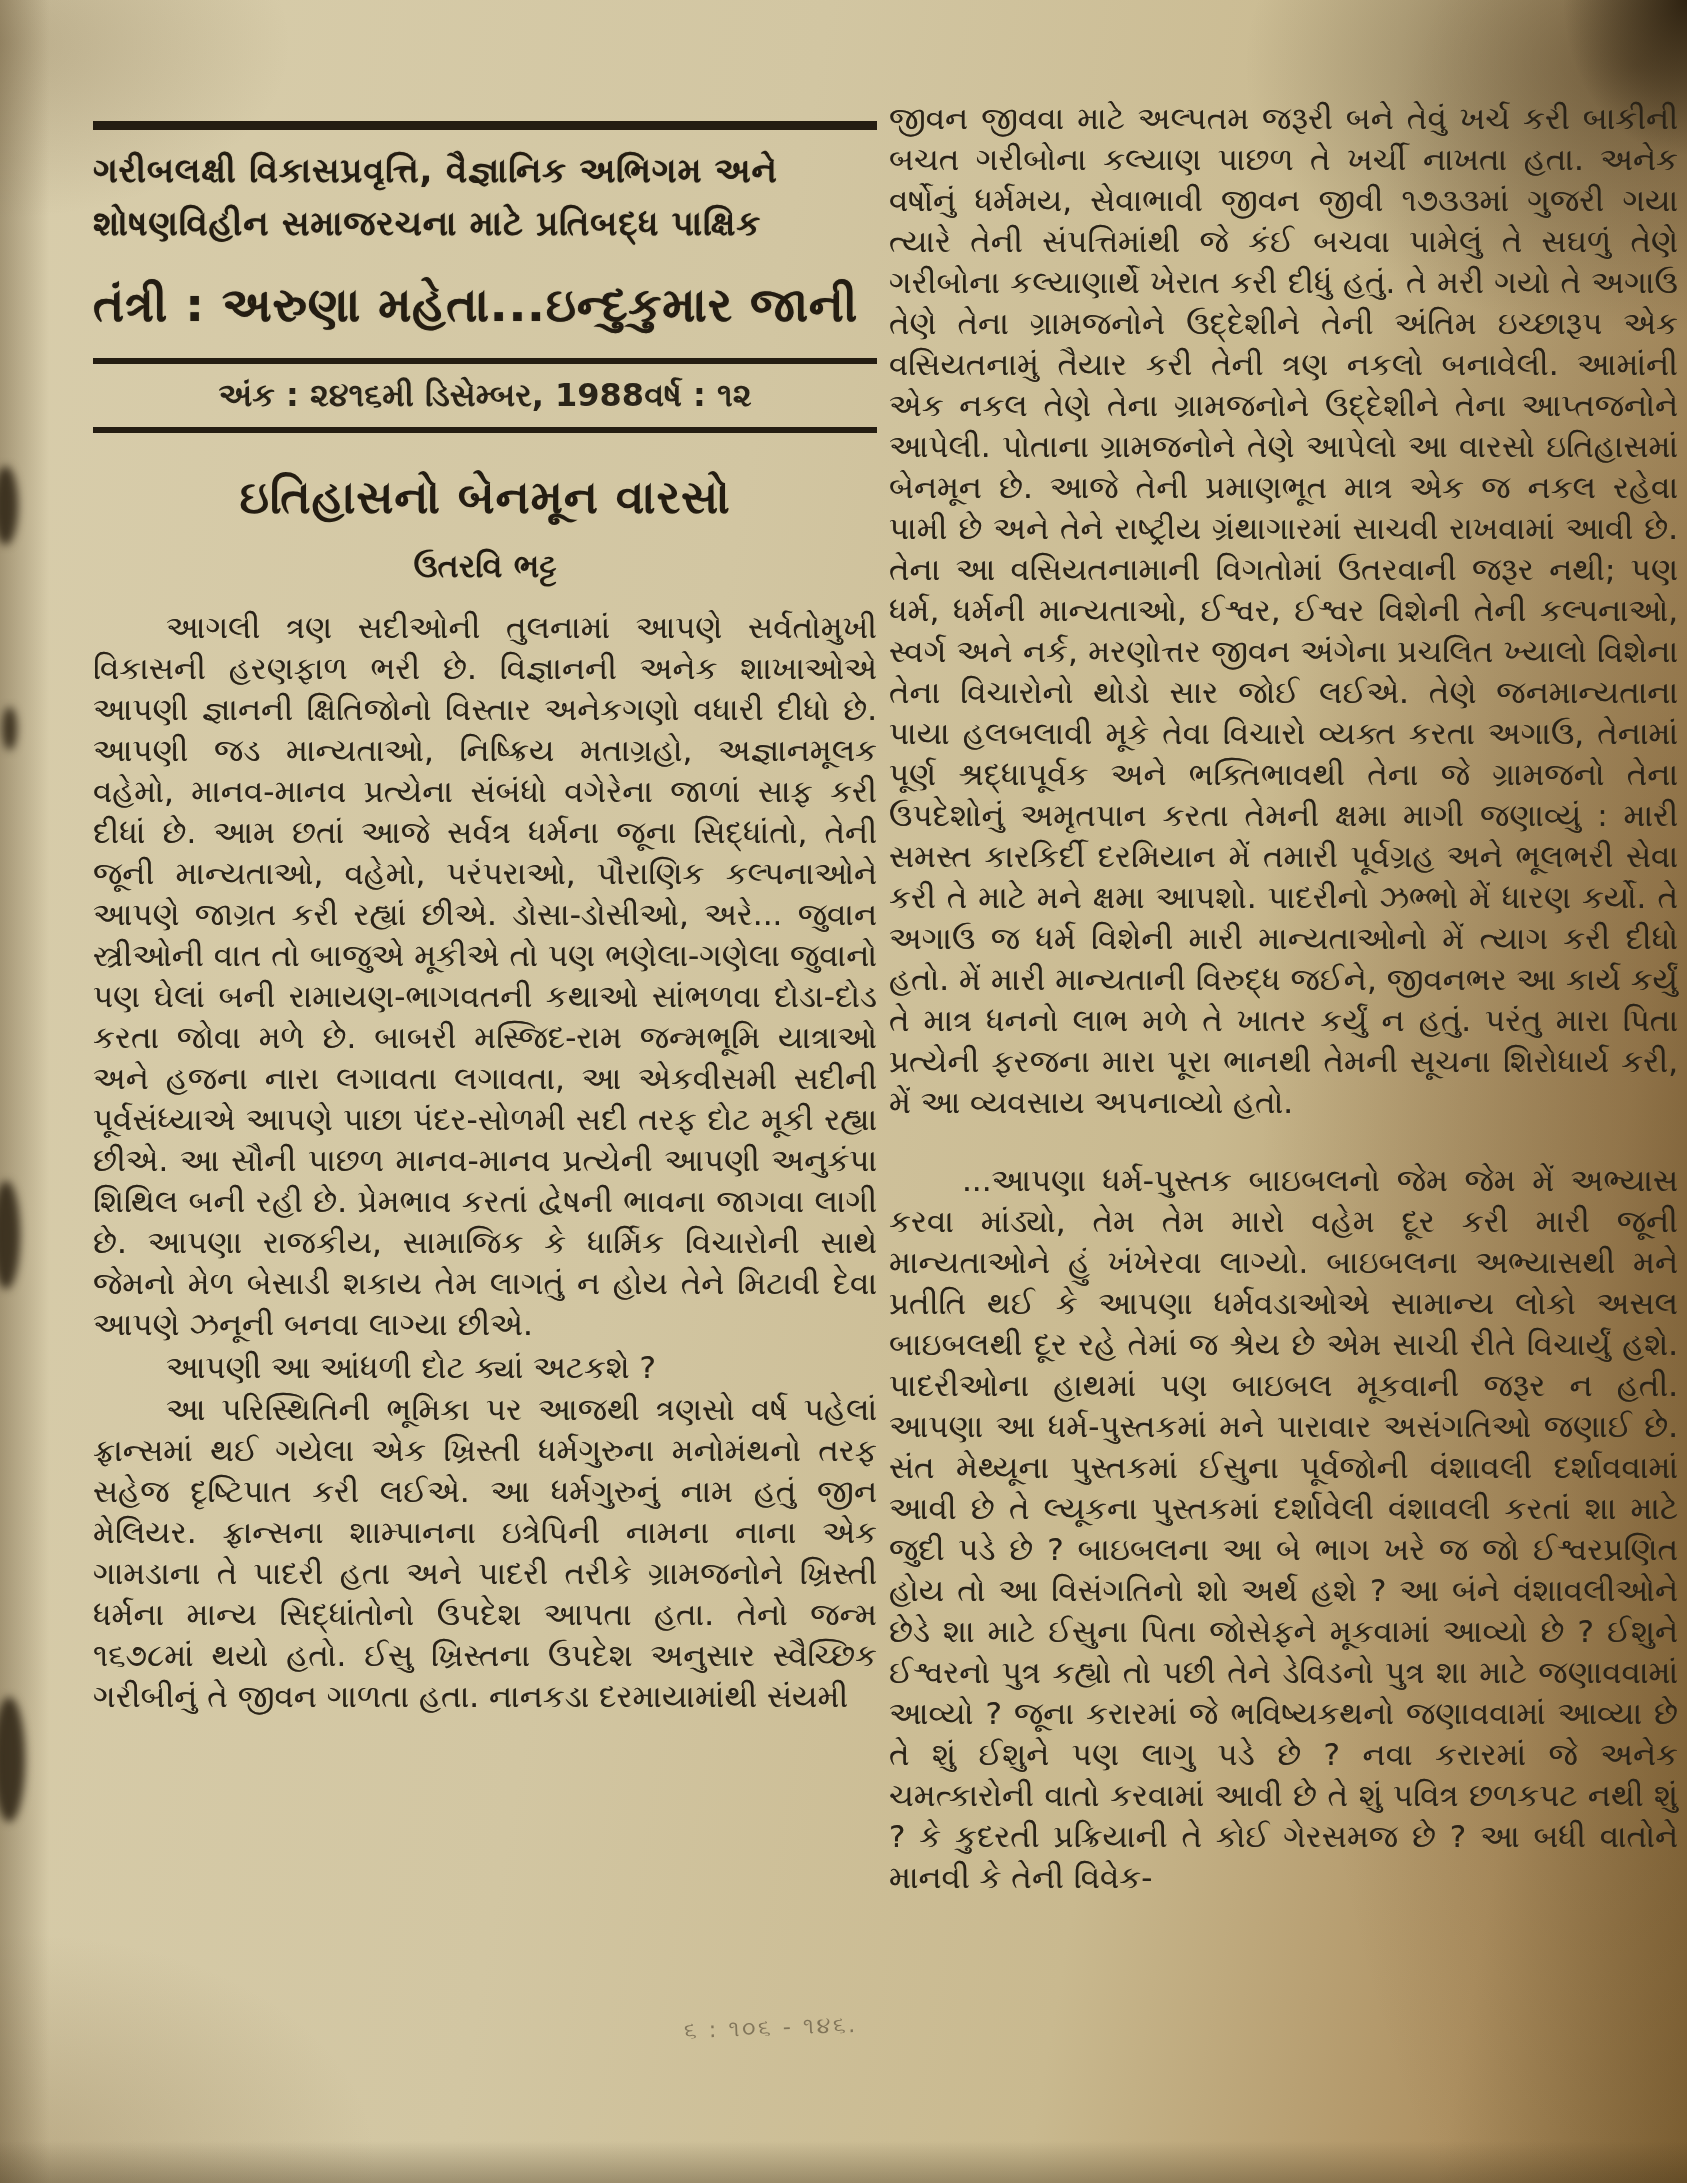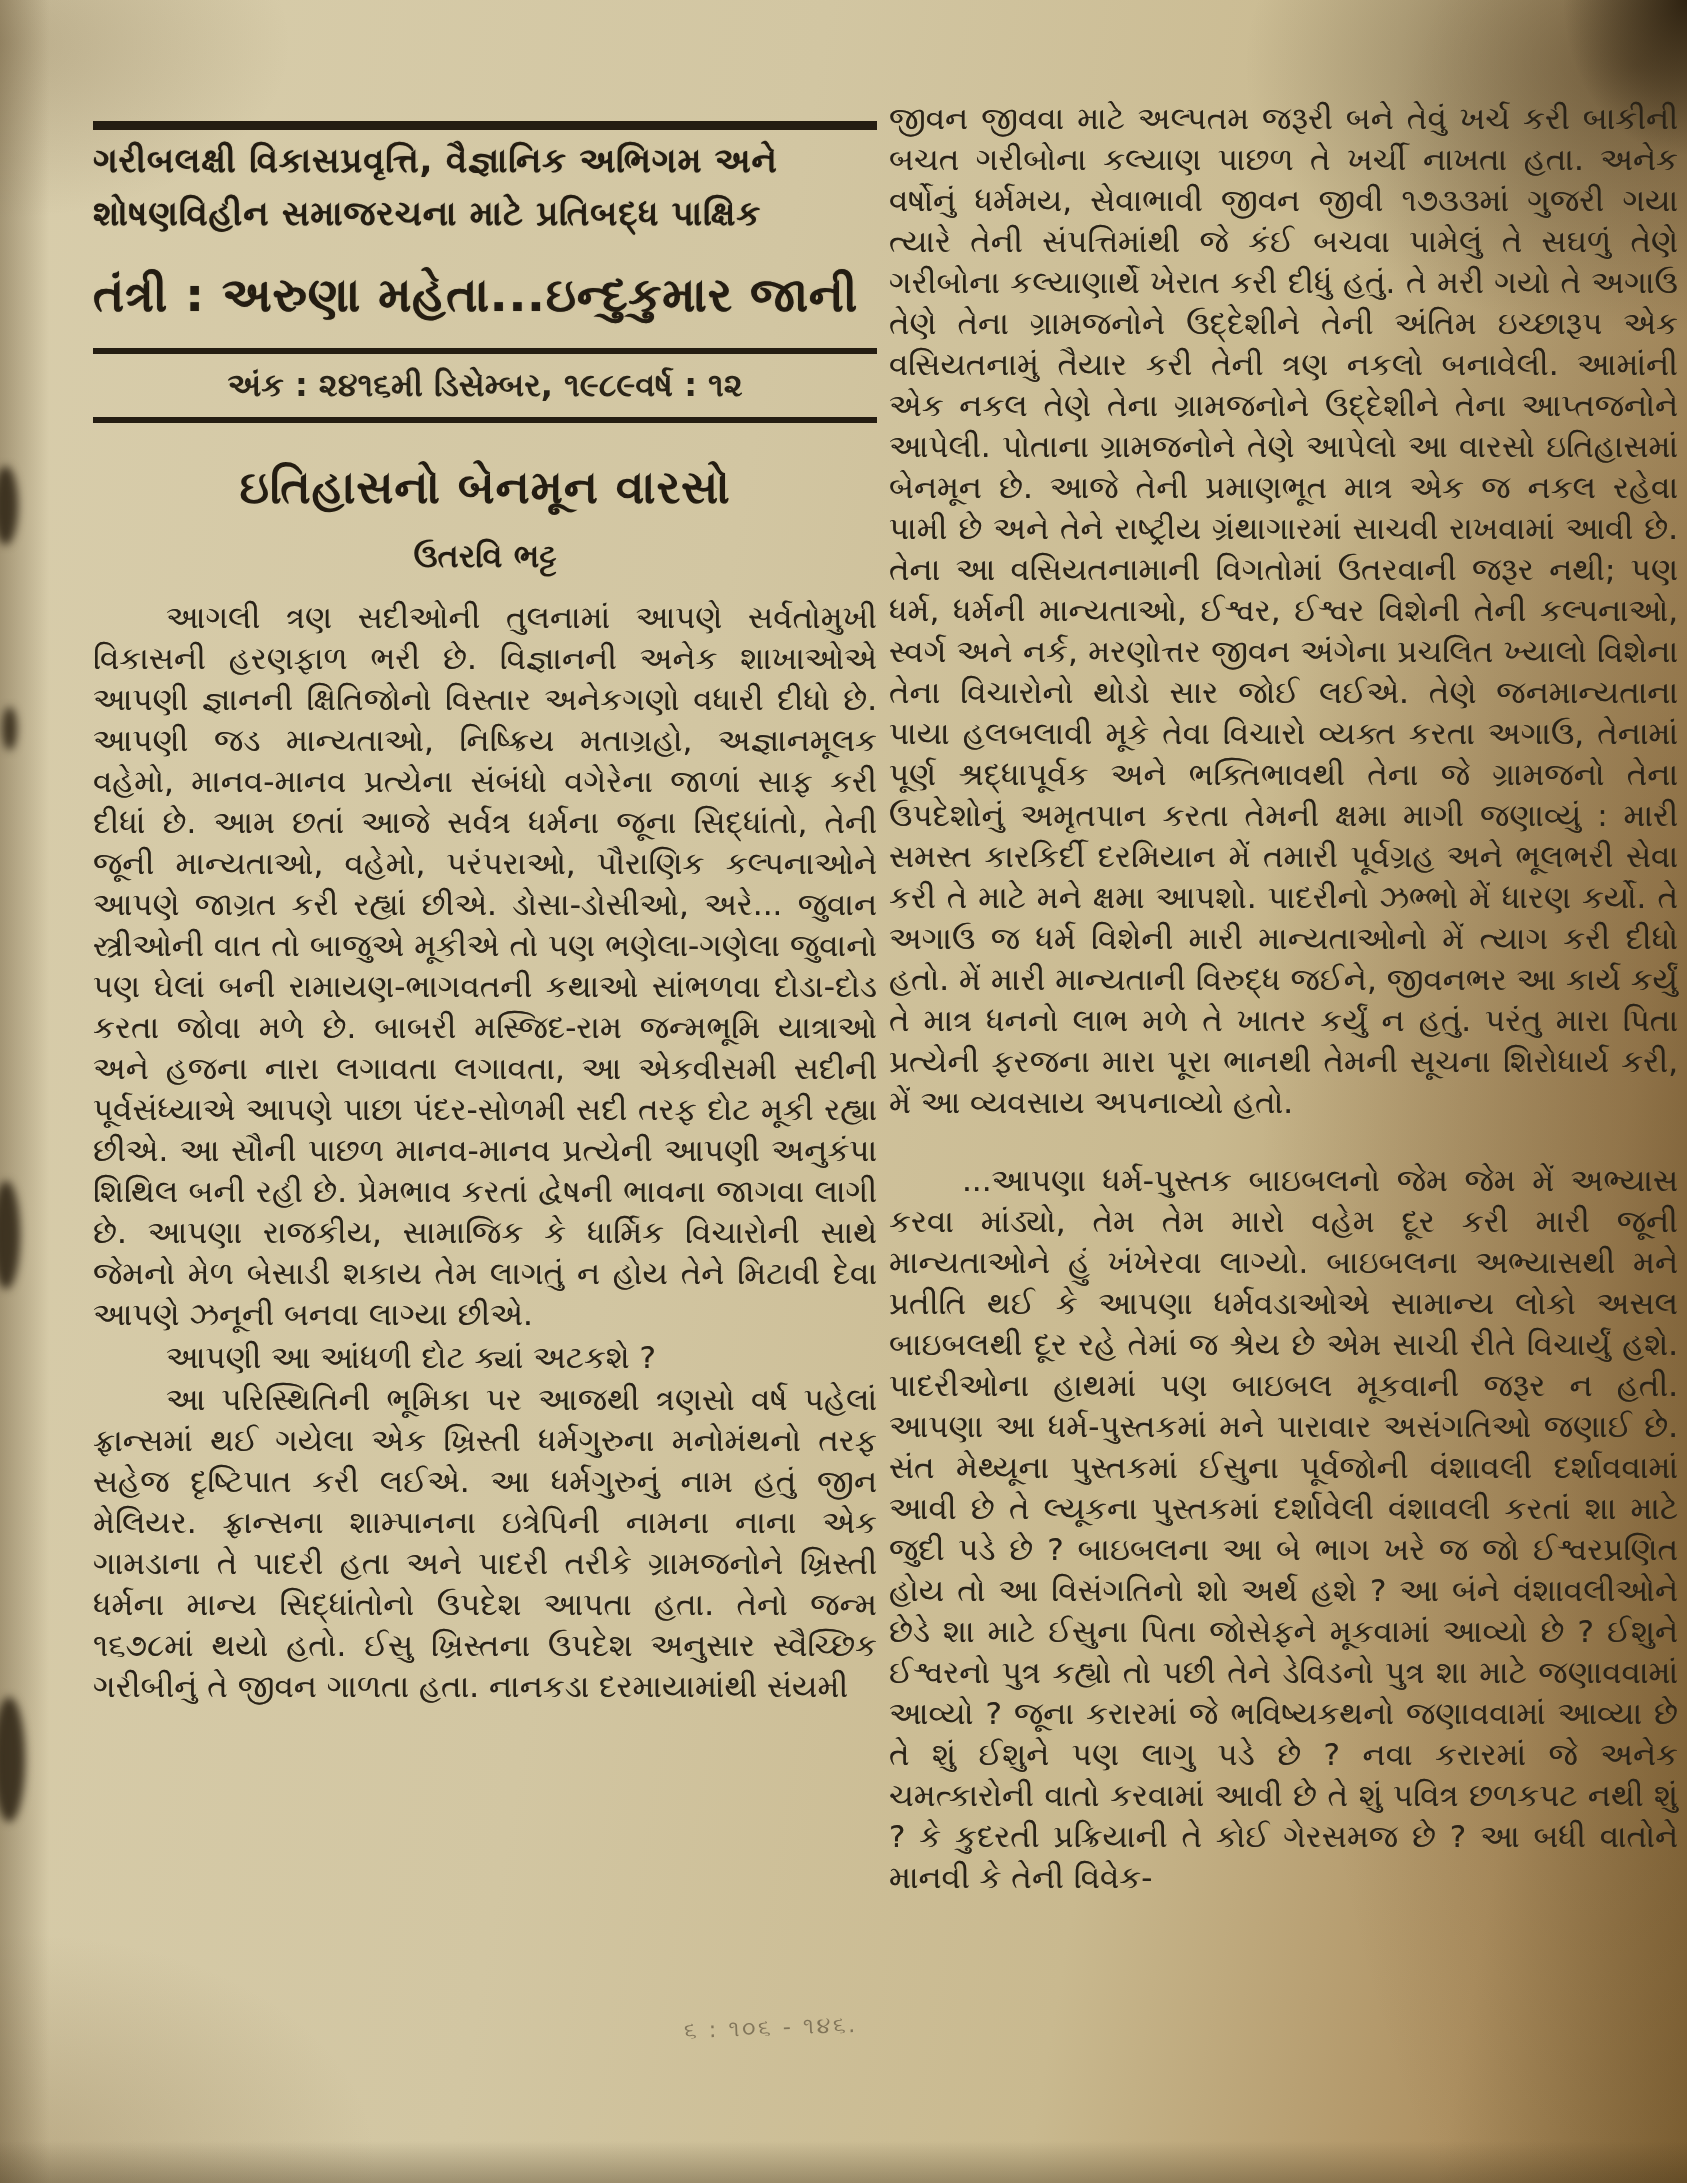--- a/index.html
+++ b/index.html
@@ -22,21 +22,21 @@
   .tear{position:absolute;background:rgba(38,28,14,.82);border-radius:50%;filter:blur(4.2px);}
   .corner-shadow{position:absolute;right:0;top:0;width:125px;height:158px;
     background:radial-gradient(ellipse at 100% 0%, rgba(32,22,8,.85), transparent 70%);}
   .bottom-shade{position:absolute;left:0;bottom:0;width:100%;height:42px;
     background:linear-gradient(0deg,rgba(60,45,20,.35),transparent);}
 
   .col-left{position:absolute;left:93px;top:121px;width:784px;}
   .col-right{position:absolute;left:889px;top:98px;width:789px;}
 
   .rule-top{border-top:9.2px solid #241d12;width:100%;}
-  .tagline{margin-top:4px;font-size:34px;line-height:1.55;font-weight:bold;
+  .tagline{margin-top:14px;font-size:34px;line-height:1.55;font-weight:bold;
     letter-spacing:0.8px;color:#241d12;text-shadow:0 0 0.8px rgba(36,29,18,.6);}
   .masthead-title{margin-top:15px;text-align:center;font-weight:bold;
     font-size:156px;line-height:1.15;color:#c2372a;letter-spacing:5px;
     text-shadow:1.7px 1.7px 0 rgba(150,40,25,.35);}
   .editors{margin-top:28px;font-size:47px;font-weight:bold;color:#241d12;
     letter-spacing:0.8px;text-shadow:0 0 0.8px rgba(36,29,18,.7);}
   .issuebar{margin-top:25px;border-top:6.7px solid #241d12;border-bottom:6.7px solid #241d12;
     padding:11.6px 6.7px 13.3px 6.7px;display:flex;justify-content:center;align-items:baseline;
     font-size:32px;font-weight:bold;}
   .article-title{margin-top:37px;text-align:center;font-size:46px;font-weight:bold;
@@ -73,21 +73,21 @@
     <div class="tagline">
       <div>ગરીબલક્ષી વિકાસપ્રવૃત્તિ, વૈજ્ઞાનિક અભિગમ અને</div>
       <div>શોષણવિહીન સમાજરચના માટે પ્રતિબદ્ધ પાક્ષિક</div>
     </div>
 
 
     <div class="editors">તંત્રી : અરુણા મહેતા...ઇન્દુકુમાર જાની</div>
 
     <div class="issuebar">
       <span>અંક : ૨૪</span>
-      <span>૧૬મી ડિસેમ્બર, ૧૯૮૯</span>
+      <span>૧૬મી ડિસેમ્બર, 1988</span>
       <span>વર્ષ : ૧૨</span>
     </div>
 
     <div class="article-title">ઇતિહાસનો બેનમૂન વારસો</div>
     <div class="article-author">ઉતરવિ ભટ્ટ</div>
 
     <div class="bodytext">
       <p class="para indent">આગલી ત્રણ સદીઓની તુલનામાં આપણે સર્વતોમુખી વિકાસની હરણફાળ ભરી છે. વિજ્ઞાનની અનેક શાખાઓએ આપણી જ્ઞાનની ક્ષિતિજોનો વિસ્તાર અનેકગણો વધારી દીધો છે. આપણી જડ માન્યતાઓ, નિષ્ક્રિય મતાગ્રહો, અજ્ઞાનમૂલક વહેમો, માનવ-માનવ પ્રત્યેના સંબંધો વગેરેના જાળાં સાફ કરી દીધાં છે. આમ છતાં આજે સર્વત્ર ધર્મના જૂના સિદ્ધાંતો, તેની જૂની માન્યતાઓ, વહેમો, પરંપરાઓ, પૌરાણિક કલ્પનાઓને આપણે જાગ્રત કરી રહ્યાં છીએ. ડોસા-ડોસીઓ, અરે... જુવાન સ્ત્રીઓની વાત તો બાજુએ મૂકીએ તો પણ ભણેલા-ગણેલા જુવાનો પણ ઘેલાં બની રામાયણ-ભાગવતની કથાઓ સાંભળવા દોડા-દોડ કરતા જોવા મળે છે. બાબરી મસ્જિદ-રામ જન્મભૂમિ યાત્રાઓ અને હજના નારા લગાવતા લગાવતા, આ એકવીસમી સદીની પૂર્વસંધ્યાએ આપણે પાછા પંદર-સોળમી સદી તરફ દોટ મૂકી રહ્યા છીએ. આ સૌની પાછળ માનવ-માનવ પ્રત્યેની આપણી અનુકંપા શિથિલ બની રહી છે. પ્રેમભાવ કરતાં દ્વેષની ભાવના જાગવા લાગી છે. આપણા રાજકીય, સામાજિક કે ધાર્મિક વિચારોની સાથે જેમનો મેળ બેસાડી શકાય તેમ લાગતું ન હોય તેને મિટાવી દેવા આપણે ઝનૂની બનવા લાગ્યા છીએ.</p>
       <p class="para indent">આપણી આ આંધળી દોટ ક્યાં અટકશે ?</p>
       <p class="para indent">આ પરિસ્થિતિની ભૂમિકા પર આજથી ત્રણસો વર્ષ પહેલાં ફ્રાન્સમાં થઈ ગયેલા એક ખ્રિસ્તી ધર્મગુરુના મનોમંથનો તરફ સહેજ દૃષ્ટિપાત કરી લઈએ. આ ધર્મગુરુનું નામ હતું જીન મેલિયર. ફ્રાન્સના શામ્પાનના ઇત્રેપિની નામના નાના એક ગામડાના તે પાદરી હતા અને પાદરી તરીકે ગ્રામજનોને ખ્રિસ્તી ધર્મના માન્ય સિદ્ધાંતોનો ઉપદેશ આપતા હતા. તેનો જન્મ ૧૬૭૮માં થયો હતો. ઈસુ ખ્રિસ્તના ઉપદેશ અનુસાર સ્વૈચ્છિક ગરીબીનું તે જીવન ગાળતા હતા. નાનકડા દરમાયામાંથી સંયમી</p>

